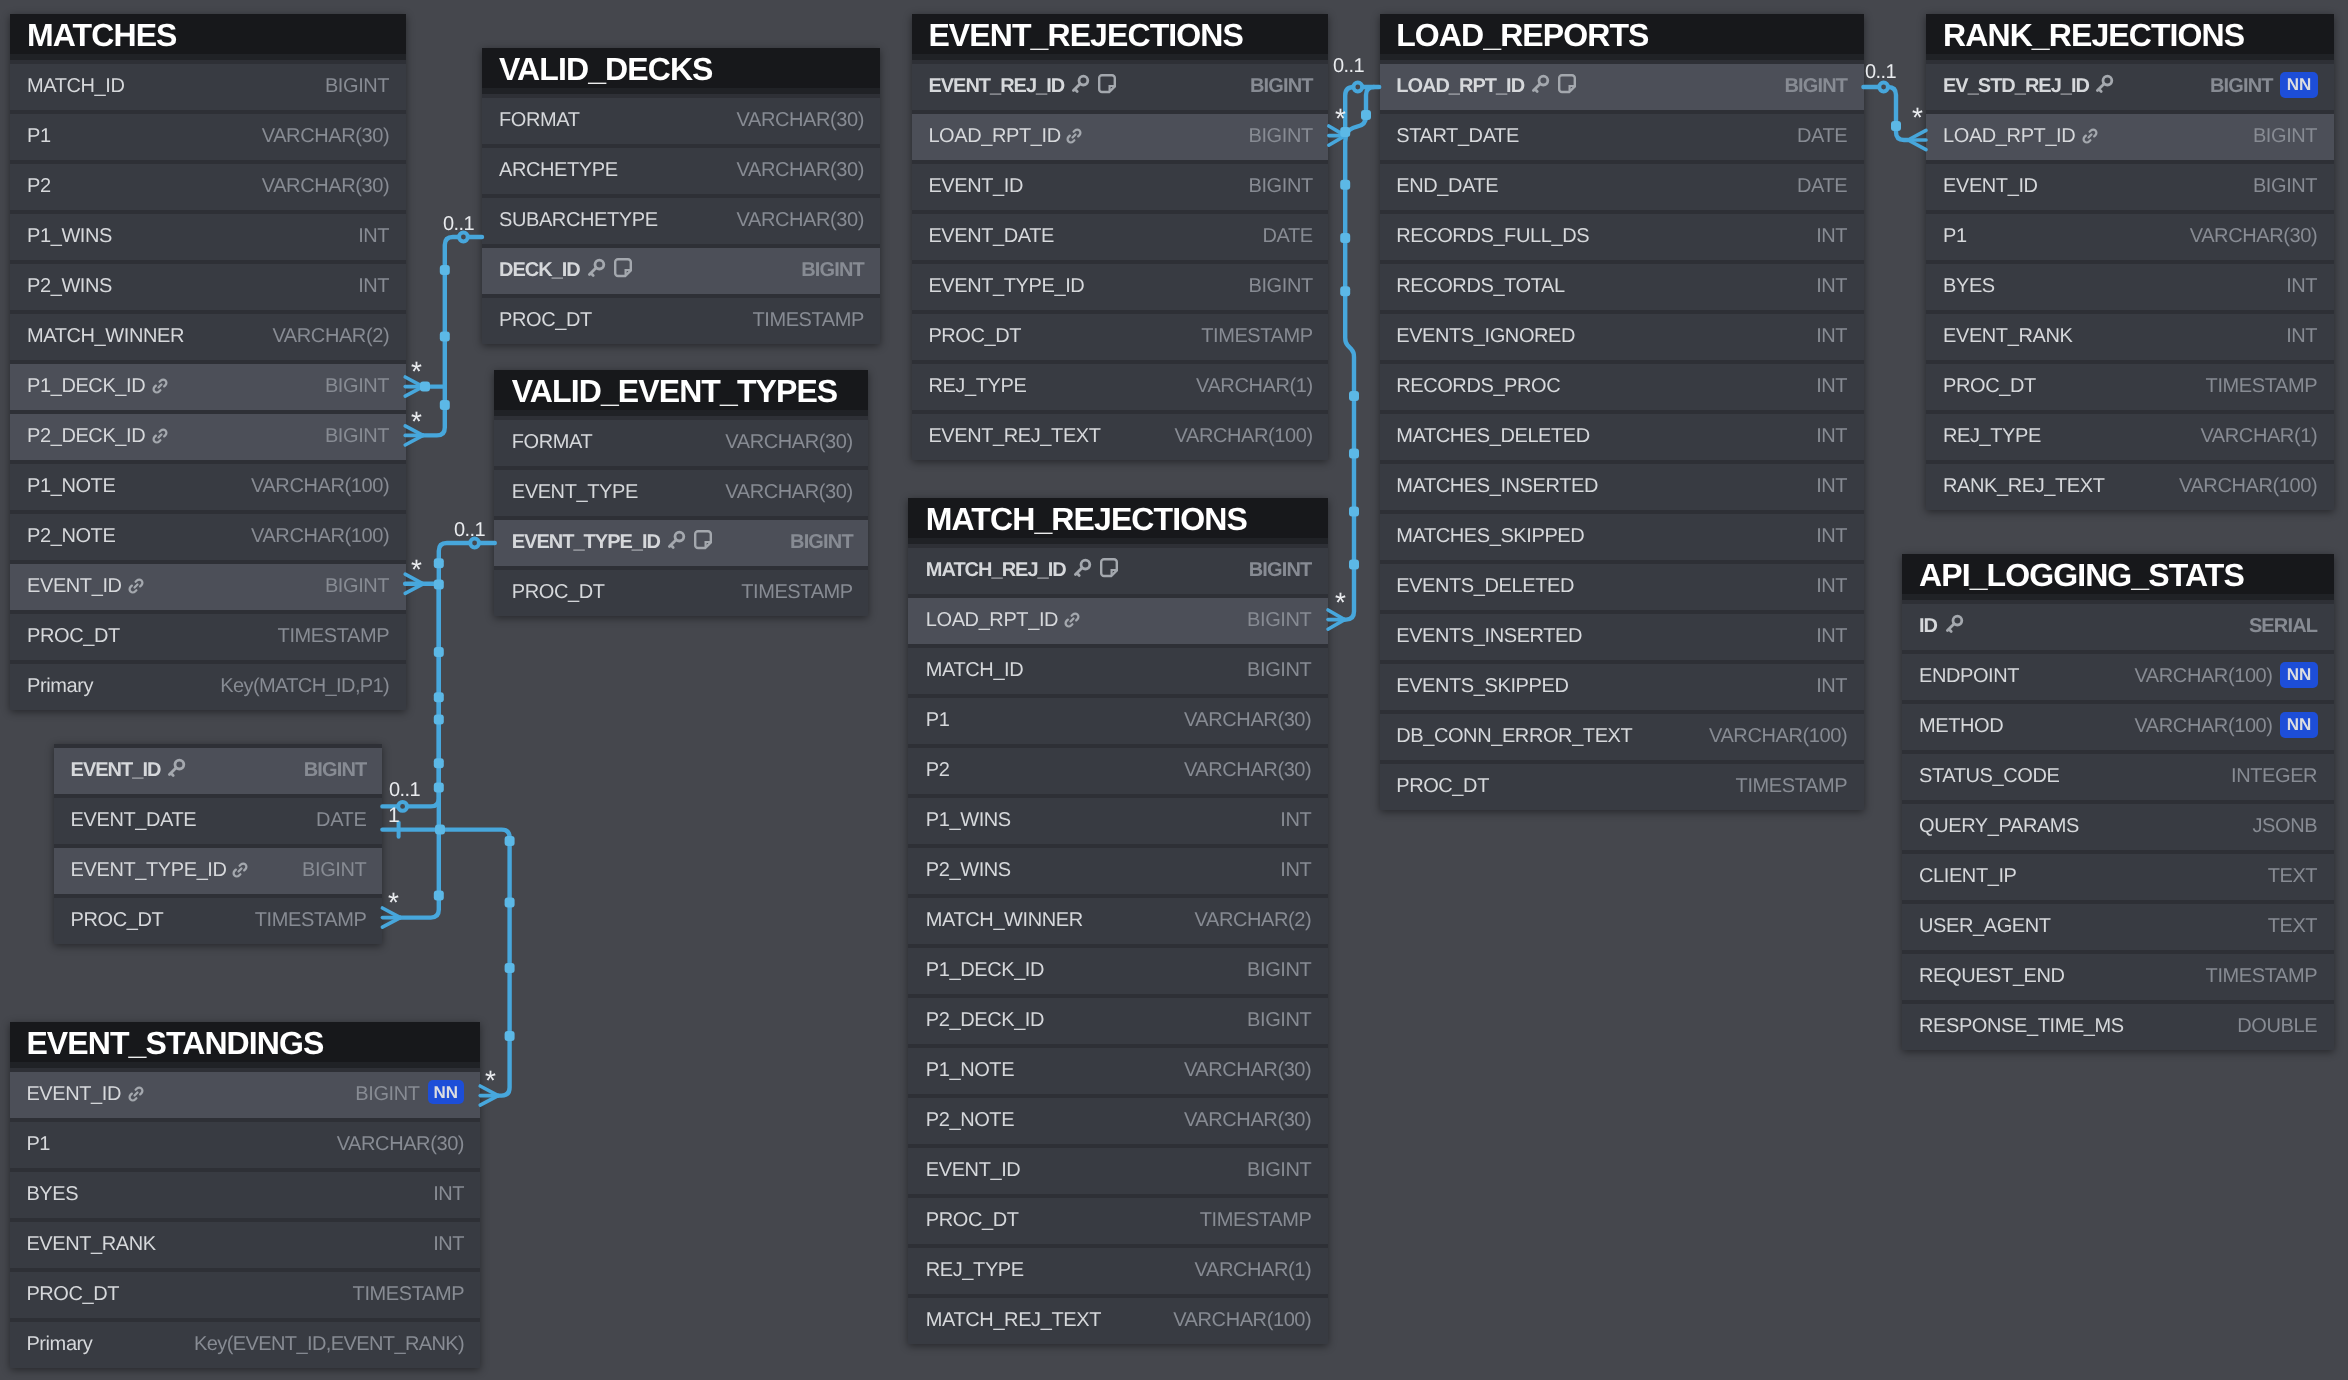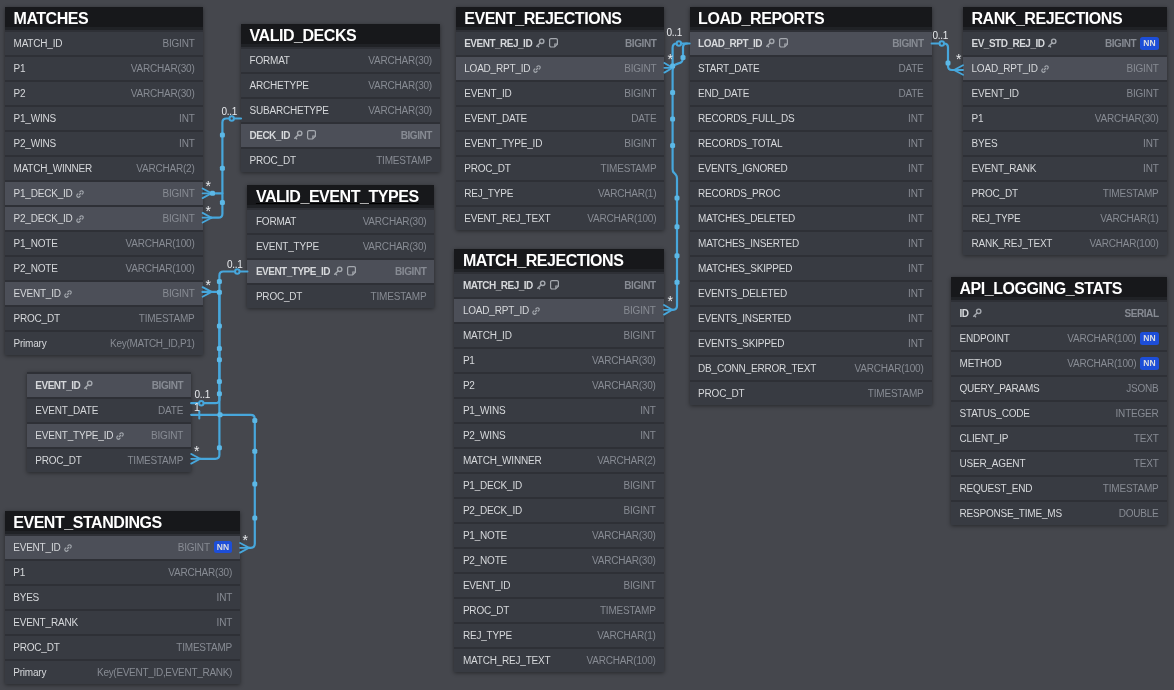--- a/index.html
+++ b/index.html
@@ -115,21 +115,21 @@
           <path d="M3 1.6 h5 a1.4 1.4 0 0 1 1.4 1.4 v4.2 L6.6 10 H3 a1.4 1.4 0 0 1 -1.4 -1.4 V3 A1.4 1.4 0 0 1 3 1.6 Z" fill="none" stroke="#a4a8ae" stroke-width="1.2"></path>
           <path d="M9.2 7 H6.8 V9.8" fill="none" stroke="#a4a8ae" stroke-width="1.1"></path>
         </svg></span>
       <span class="tp">BIGINT</span>
     </div>
 <div class="row ">
       <span class="nm">PROC_DT</span>
       <span class="tp">TIMESTAMP</span>
     </div>
 </div>
-<div class="tbl" style="left:247.4px;top:185px;width:187px;text-decoration:underline;">
+<div class="tbl" style="left:247.4px;top:185px;width:187px;">
 <div class="hdr">VALID_EVENT_TYPES</div>
 <div class="row ">
       <span class="nm">FORMAT</span>
       <span class="tp">VARCHAR(30)</span>
     </div>
 <div class="row ">
       <span class="nm">EVENT_TYPE</span>
       <span class="tp">VARCHAR(30)</span>
     </div>
 <div class="row lt pk">
@@ -401,26 +401,26 @@
     </div>
 <div class="row nn">
       <span class="nm">ENDPOINT</span>
       <span class="tp">VARCHAR(100)<span class="badge">NN</span></span>
     </div>
 <div class="row nn">
       <span class="nm">METHOD</span>
       <span class="tp">VARCHAR(100)<span class="badge">NN</span></span>
     </div>
 <div class="row ">
+      <span class="nm">STATUS_CODE</span>
+      <span class="tp">INTEGER</span>
+    </div>
+<div class="row ">
       <span class="nm">QUERY_PARAMS</span>
       <span class="tp">JSONB</span>
-    </div>
-<div class="row ">
-      <span class="nm">STATUS_CODE</span>
-      <span class="tp">INTEGER</span>
     </div>
 <div class="row ">
       <span class="nm">CLIENT_IP</span>
       <span class="tp">TEXT</span>
     </div>
 <div class="row ">
       <span class="nm">USER_AGENT</span>
       <span class="tp">TEXT</span>
     </div>
 <div class="row ">

